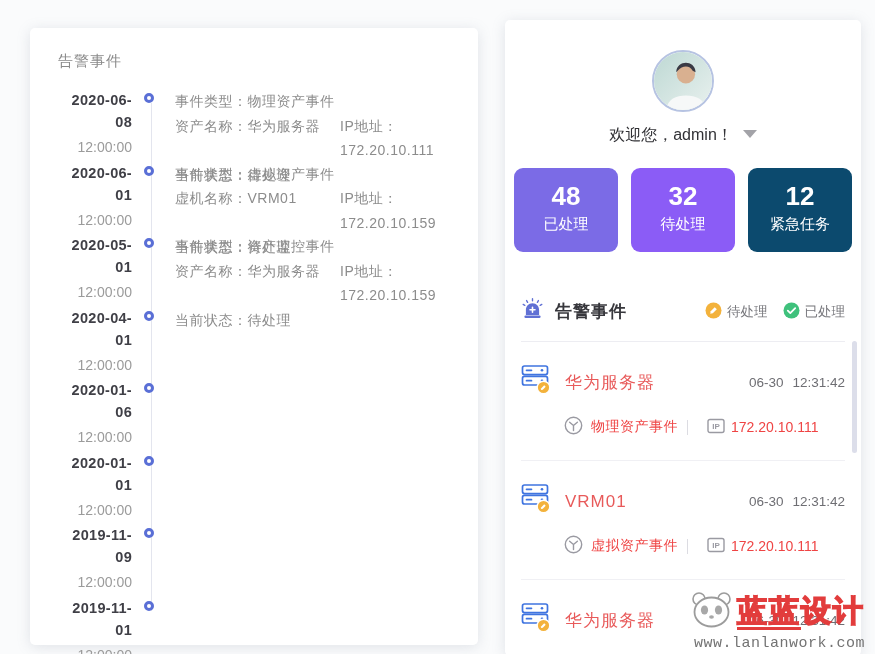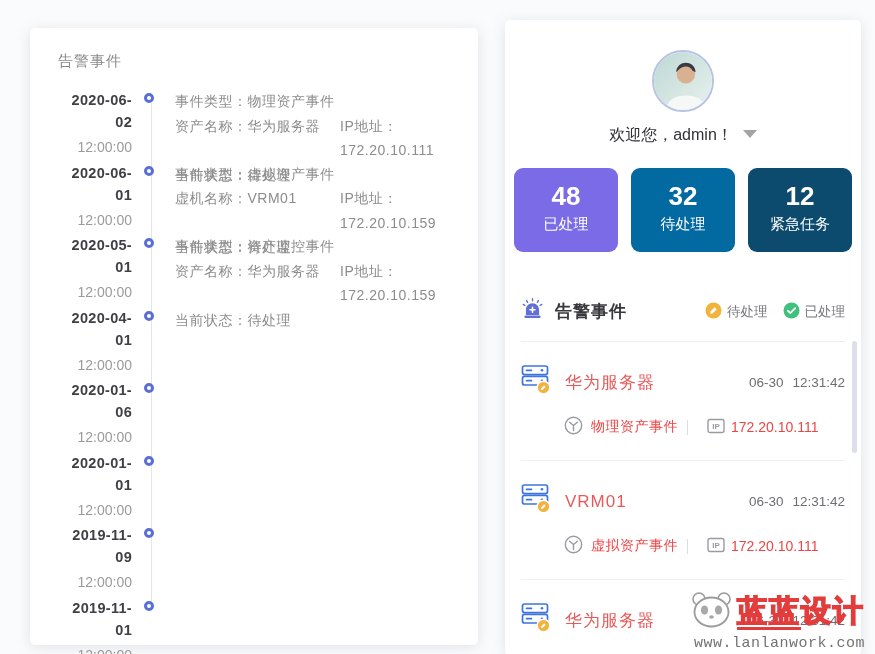--- a/index.html
+++ b/index.html
@@ -71,21 +71,21 @@
 <div class="stage">
 
   <div class="card card-left">
     <div class="left-title">告警事件</div>
 
     <div class="timeline">
       <div class="tl-line"></div>
 
       <div class="entry">
         <div class="date-col">
-          <div class="tl-date">2020-06-02</div>
+          <div class="tl-date">2020-06-08</div>
           <div class="tl-time">12:00:00</div>
         </div>
         <div class="tl-node"></div>
         <div class="tl-details">
           <div class="d-line">
               <span>事件类型：物理资产事件</span>
             </div>
           <div class="d-line">
             <span class="col-a">资产名称：华为服务器</span>
             <span>IP地址：172.20.10.111</span>
@@ -193,21 +193,21 @@
 
     <div class="welcome-row">
       <span>欢迎您，admin！</span><span class="caret-down"></span>
     </div>
 
     <div class="stats">
       <div class="stat-card" style="background: rgb(123, 107, 230);">
         <div class="stat-value">48</div>
         <div class="stat-label">已处理</div>
       </div>
-      <div class="stat-card" style="background: #0369a1;">
+      <div class="stat-card" style="background: #8b5cf6;">
         <div class="stat-value">32</div>
         <div class="stat-label">待处理</div>
       </div>
       <div class="stat-card" style="background: #0c4a6e;">
         <div class="stat-value">12</div>
         <div class="stat-label">紧急任务</div>
       </div>
     </div>
 
     <div class="sec-header">

